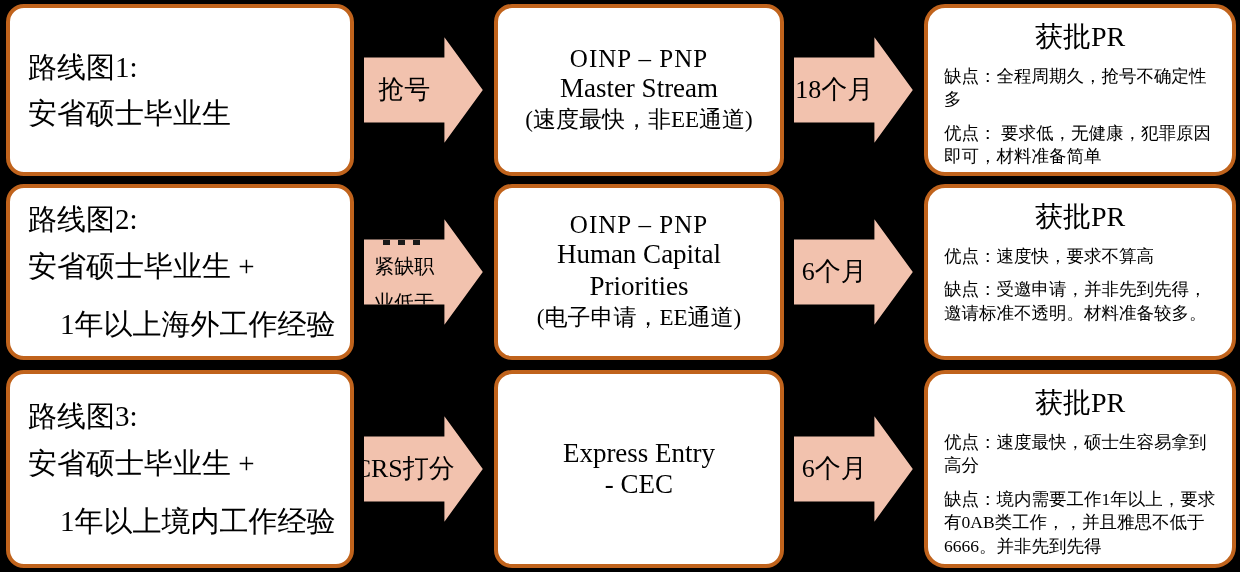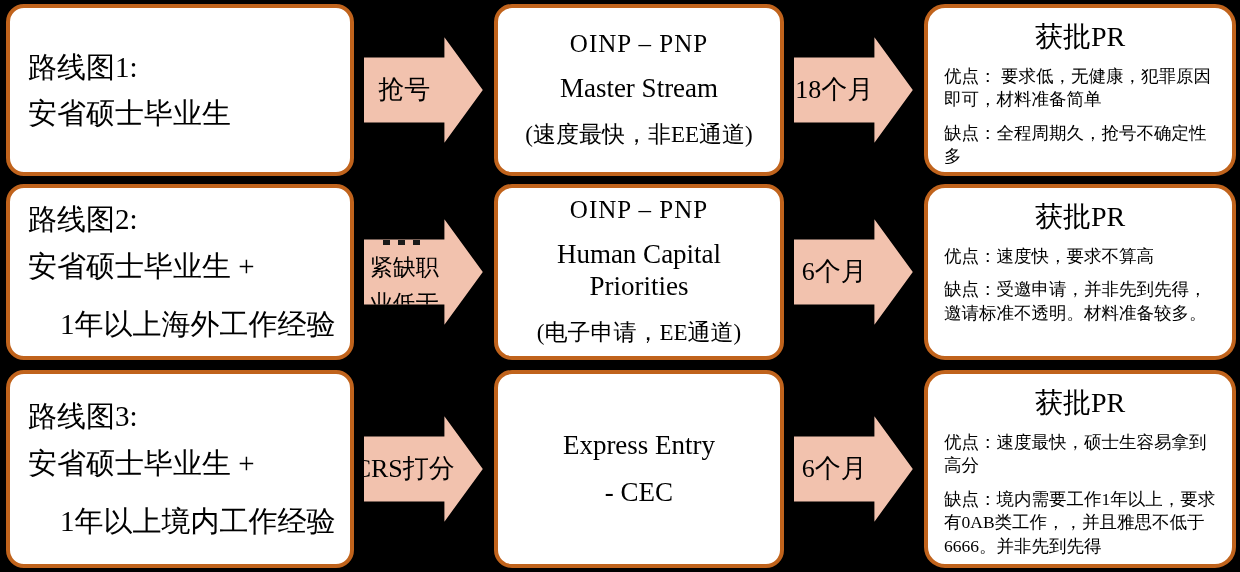--- a/index.html
+++ b/index.html
@@ -46,29 +46,29 @@
     display:flex;align-items:center;justify-content:center;
     font-size:26px;color:#000;white-space:nowrap;
   }
   
   .arrow .frag{
     position:absolute;left:16%;top:24px;width:35%;height:5px;
     background:repeating-linear-gradient(90deg,#1a1a1a 0 7px,transparent 7px 15px);
   }
   .arrow .l1,.arrow .l2{
     position:absolute;left:0;width:67%;text-align:center;
-    font-size:23px;line-height:1;color:#000;white-space:nowrap;
+    font-size:20px;line-height:1;color:#000;white-space:nowrap;
   }
   .arrow .l1{top:40px;}
   .arrow .l2{top:76px;}
 
   .mid-box{
     width:290px;flex:0 0 290px;
     display:flex;flex-direction:column;justify-content:center;align-items:center;
-    gap:15px;padding:6px 14px;text-align:center;
+    padding:6px 14px;text-align:center;
   }
   .prog-l1{font-size:25px;letter-spacing:1px;}
   .prog-l2{font-size:27px;line-height:1.15;}
   .prog-l3{font-size:23px;white-space:nowrap;}
   .mid-box div:empty{display:none;}
 
   .out-box{
     flex:1 1 auto;
     padding:8px 16px 6px 16px;
     display:flex;flex-direction:column;border-radius:21px;
@@ -97,22 +97,22 @@
       <div class="prog-l2">Master Stream</div>
       <div class="prog-l3">(速度最快，非EE通道)</div>
     </div>
     <div class="arrow-cell">
       <div class="arrow">
         <span class="arrow-label">18个月</span>
       </div>
     </div>
     <div class="box out-box">
       <div class="out-title">获批PR</div>
+      <p>缺点：全程周期久，抢号不确定性多</p>
       <p>优点： 要求低，无健康，犯罪原因即可，材料准备简单</p>
-      <p>缺点：全程周期久，抢号不确定性多</p>
     </div>
   </div>
 
   <div class="row row2">
     <div class="box src-box">
       <div class="src-line">路线图2:</div>
       <div class="src-line">安省硕士毕业生 +</div>
       <div class="src-line gap">1年以上海外工作经验</div>
     </div>
     <div class="arrow-cell">

